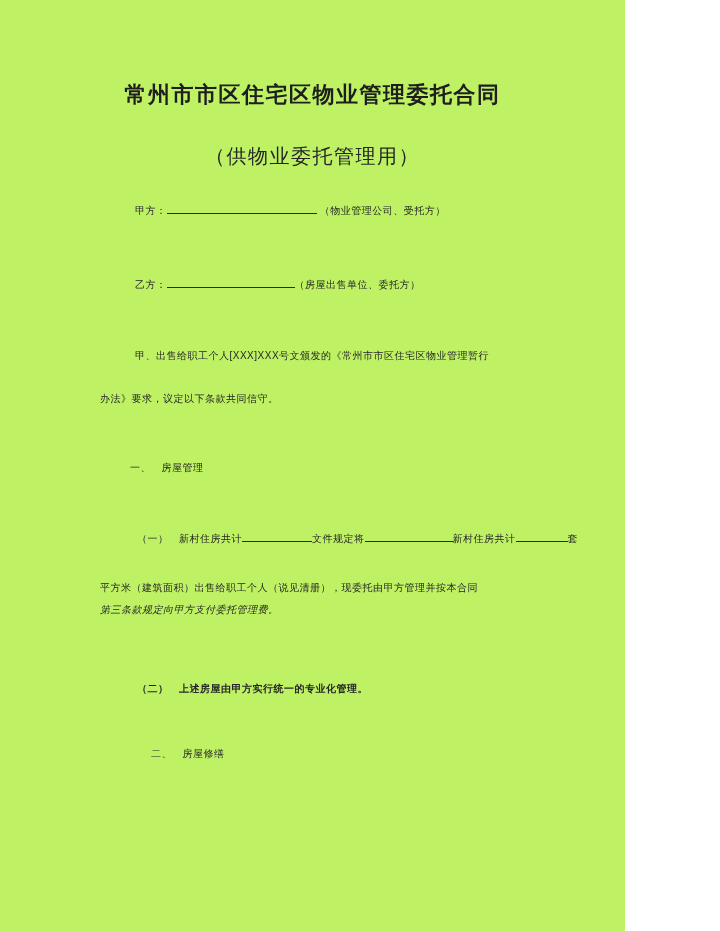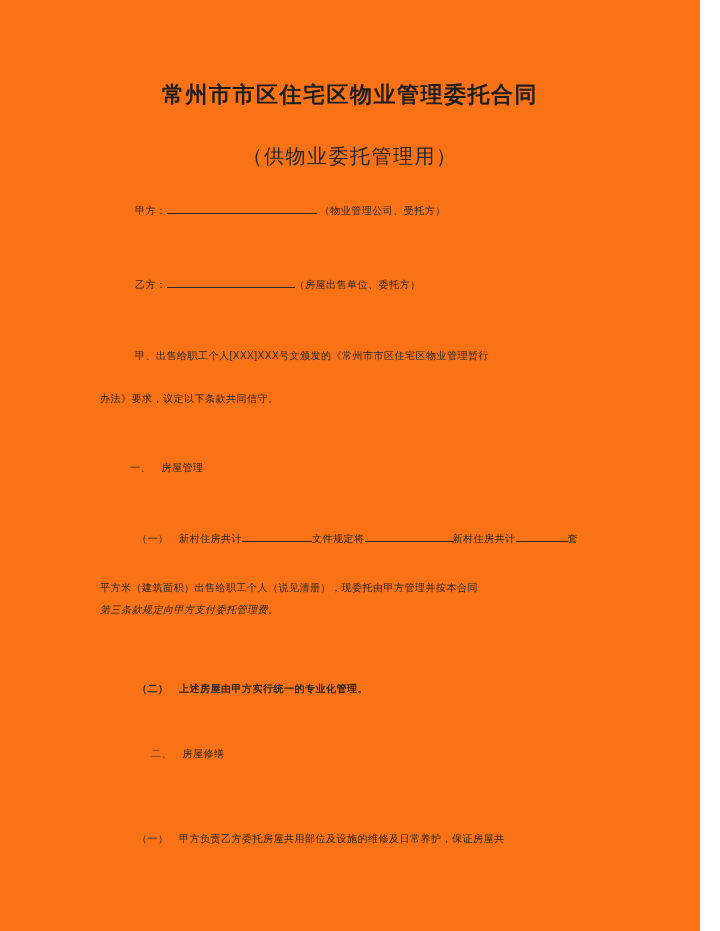--- a/index.html
+++ b/index.html
@@ -1,20 +1,20 @@
 <!DOCTYPE html>
 <html><head>
 <meta charset="utf-8">
 <style>
   html, body { margin: 0; padding: 0; background: #ffffff; }
   .page {
     position: relative;
-    width: 700px;
+    width: 625px;
     height: 931px;
-    background: #f97316;
+    background: #bef264;
     font-family: "Liberation Sans", "DejaVu Sans", sans-serif;
     color: #262626;
     overflow: hidden;
   }
   .doc-title {
     position: absolute;
     top: 80px; left: 0;
     width: 100%;
     text-align: center;
     font-size: 22px;
@@ -71,15 +71,14 @@
   <div class="line" style="left:137px; top:528px;">
     <span>（一）　新村住房共计</span><span class="blank" style="width:70px;"></span><span>文件规定将</span><span class="blank" style="width:88px;"></span><span>新村住房共计</span><span class="blank" style="width:52px;"></span><span>套</span>
   </div>
   <div class="line" style="left:100px; top:578px;">平方米（建筑面积）出售给职工个人（说见清册），现委托由甲方管理并按本合同</div>
   <div class="line" style="left:100px; top:600px;font-style:italic;">第三条款规定向甲方支付委托管理费。</div>
 
   <div class="line" style="left:137px; top:679px;font-weight:bold;">（二）　上述房屋由甲方实行统一的专业化管理。</div>
 
   <div class="line" style="left:130px; top:744px;margin-left:21px;">二、　房屋修缮</div>
 
-  <div class="line" style="left:137px; top:829px;">（一）　甲方负责乙方委托房屋共用部位及设施的维修及日常养护，保证房屋共</div>
 
 </div>
 
 </body></html>

